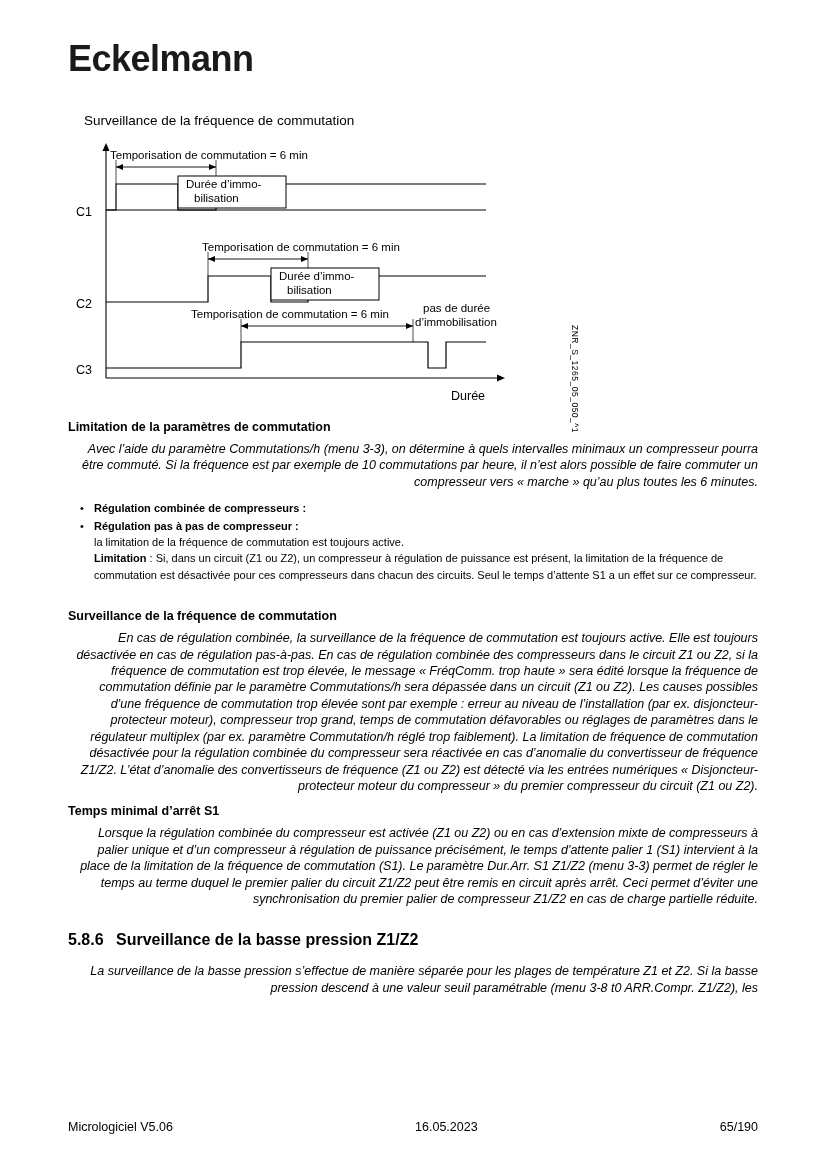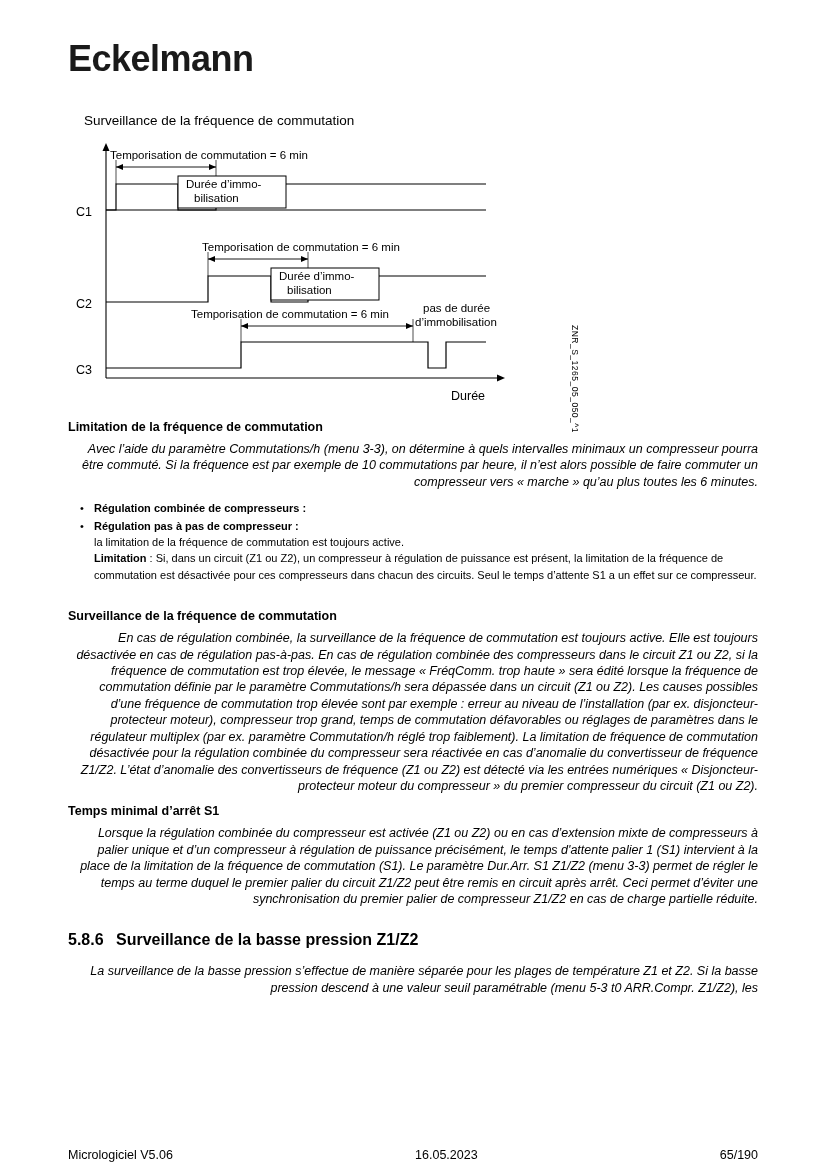--- a/index.html
+++ b/index.html
@@ -115,21 +115,20 @@
     position: absolute;
     left: 68px;
     top: 1120px;
     width: 690px;
     font-size: 12.5px;
   }
   .footer-row {
     display: flex;
     justify-content: flex-end;
     align-items: baseline;
-    margin-top: 28px;
   }
   .footer .left { text-align: left; }
   .footer .center { text-align: center; flex: 1; }
   .footer .right { text-align: right; }
 </style>
 </head>
 <body>
 
 <div class="page">
 
@@ -194,21 +193,21 @@
       <text x="347" y="186" font-family="Liberation Sans, sans-serif" font-size="11.5">d’immobilisation</text>
 
       <text x="383" y="260" font-family="Liberation Sans, sans-serif" font-size="12.5">Durée</text>
     </svg>
   </div>
 
   <div class="sidecode">ZNR_S_1265_05_050_^1</div>
 
   <div class="content">
 
-    <h3 class="sec-head">Limitation de la fréquence de commutation</h3>
+    <h3 class="sec-head">Limitation de la paramètres de commutation</h3>
     <p class="body indent">Avec l’aide du paramètre Commutations/h (menu 3-3), on détermine à quels intervalles minimaux un compresseur pourra être commuté. Si la fréquence est par exemple de 10 commutations par heure, il n’est alors possible de faire commuter un compresseur vers « marche » qu’au plus toutes les 6 minutes.</p>
 
     <ul class="bullets">
       <li>
         <span class="b">Régulation combinée de compresseurs :</span><br>
       </li>
       <li>
         <span class="b">Régulation pas à pas de compresseur :</span><br>
         <span>la limitation de la fréquence de commutation est toujours active.</span><br>
         <span class="b">Limitation</span><span> : Si, dans un circuit (Z1 ou Z2), un compresseur à régulation de puissance est présent, la limitation de la fréquence de commutation est désactivée pour ces compresseurs dans chacun des circuits. Seul le temps d’attente S1 a un effet sur ce compresseur.</span>
@@ -219,21 +218,21 @@
 
     <h3 class="sec-head">Surveillance de la fréquence de commutation</h3>
     <p class="body indent">En cas de régulation combinée, la surveillance de la fréquence de commutation est toujours active. Elle est toujours désactivée en cas de régulation pas-à-pas. En cas de régulation combinée des compresseurs dans le circuit Z1 ou Z2, si la fréquence de commutation est trop élevée, le message « FréqComm. trop haute » sera édité lorsque la fréquence de commutation définie par le paramètre Commutations/h sera dépassée dans un circuit (Z1 ou Z2). Les causes possibles d’une fréquence de commutation trop élevée sont par exemple : erreur au niveau de l’installation (par ex. disjoncteur-protecteur moteur), compresseur trop grand, temps de commutation défavorables ou réglages de paramètres dans le régulateur multiplex (par ex. paramètre Commutation/h réglé trop faiblement). La limitation de fréquence de commutation désactivée pour la régulation combinée du compresseur sera réactivée en cas d’anomalie du convertisseur de fréquence Z1/Z2. L’état d’anomalie des convertisseurs de fréquence (Z1 ou Z2) est détecté via les entrées numériques « Disjoncteur-protecteur moteur du compresseur » du premier compresseur du circuit (Z1 ou Z2).</p>
 
     <h3 class="sec-head">Temps minimal d’arrêt S1</h3>
     <p class="body indent">Lorsque la régulation combinée du compresseur est activée (Z1 ou Z2) ou en cas d’extension mixte de compresseurs à palier unique et d’un compresseur à régulation de puissance précisément, le temps d'attente palier 1 (S1) intervient à la place de la limitation de la fréquence de commutation (S1). Le paramètre Dur.Arr. S1 Z1/Z2 (menu 3-3) permet de régler le temps au terme duquel le premier palier du circuit Z1/Z2 peut être remis en circuit après arrêt. Ceci permet d’éviter une synchronisation du premier palier de compresseur Z1/Z2 en cas de charge partielle réduite.</p>
 
     <h2 class="numbered">
       <span class="num">5.8.6</span><span>Surveillance de la basse pression Z1/Z2</span>
     </h2>
-    <p class="body indent">La surveillance de la basse pression s’effectue de manière séparée pour les plages de température Z1 et Z2. Si la basse pression descend à une valeur seuil paramétrable (menu 5-3 t0 ARR.Compr. Z1/Z2), les</p>
+    <p class="body indent">La surveillance de la basse pression s’effectue de manière séparée pour les plages de température Z1 et Z2. Si la basse pression descend à une valeur seuil paramétrable (menu 3-8 t0 ARR.Compr. Z1/Z2), les</p>
 
   </div>
 
   <div class="footer">
     <div class="footer-row">
       <div class="left">Micrologiciel V5.06</div>
       <div class="center">16.05.2023</div>
       <div class="right">65/190</div>
     </div>
   </div>

